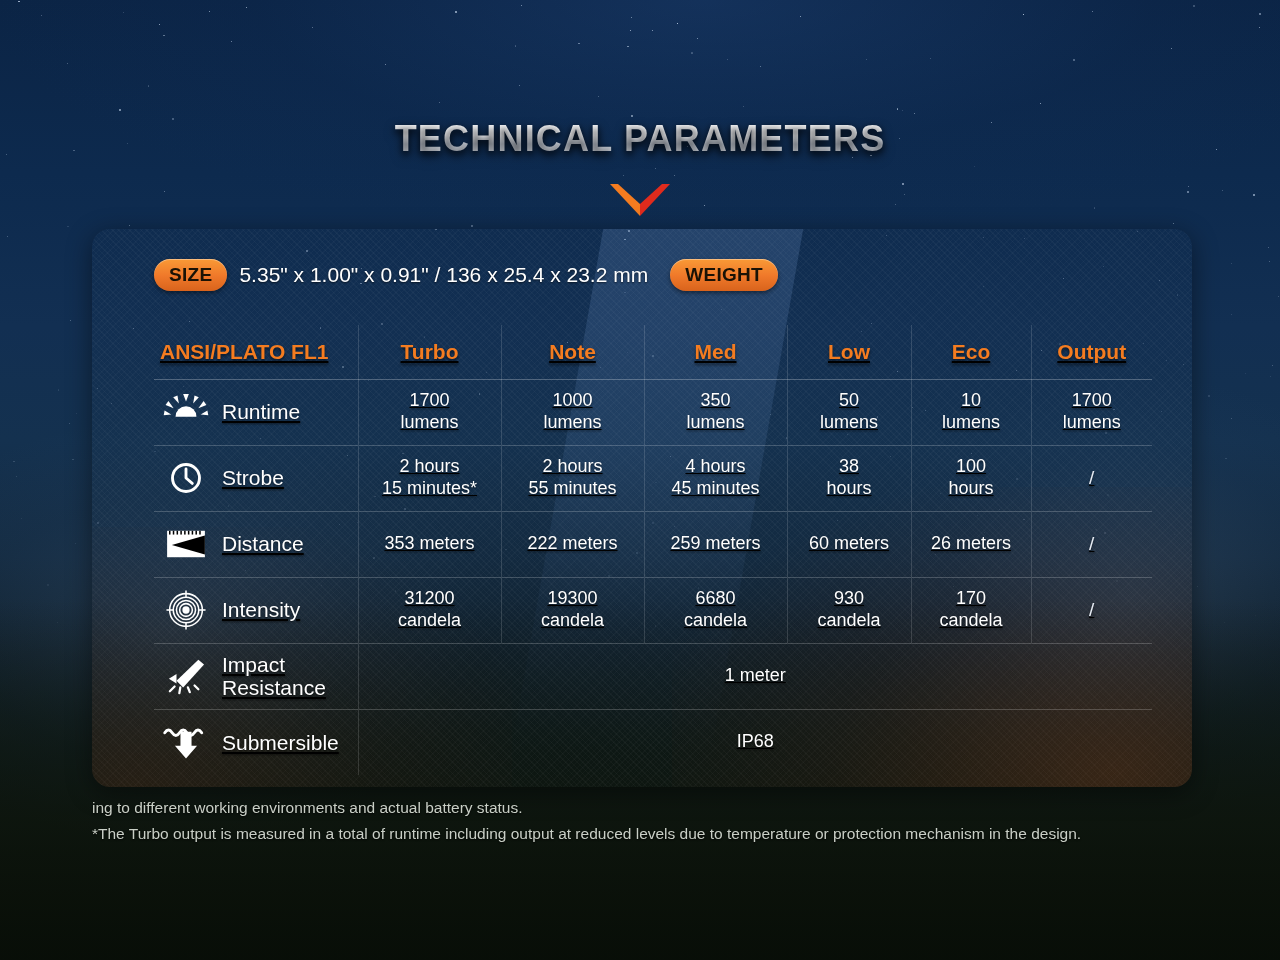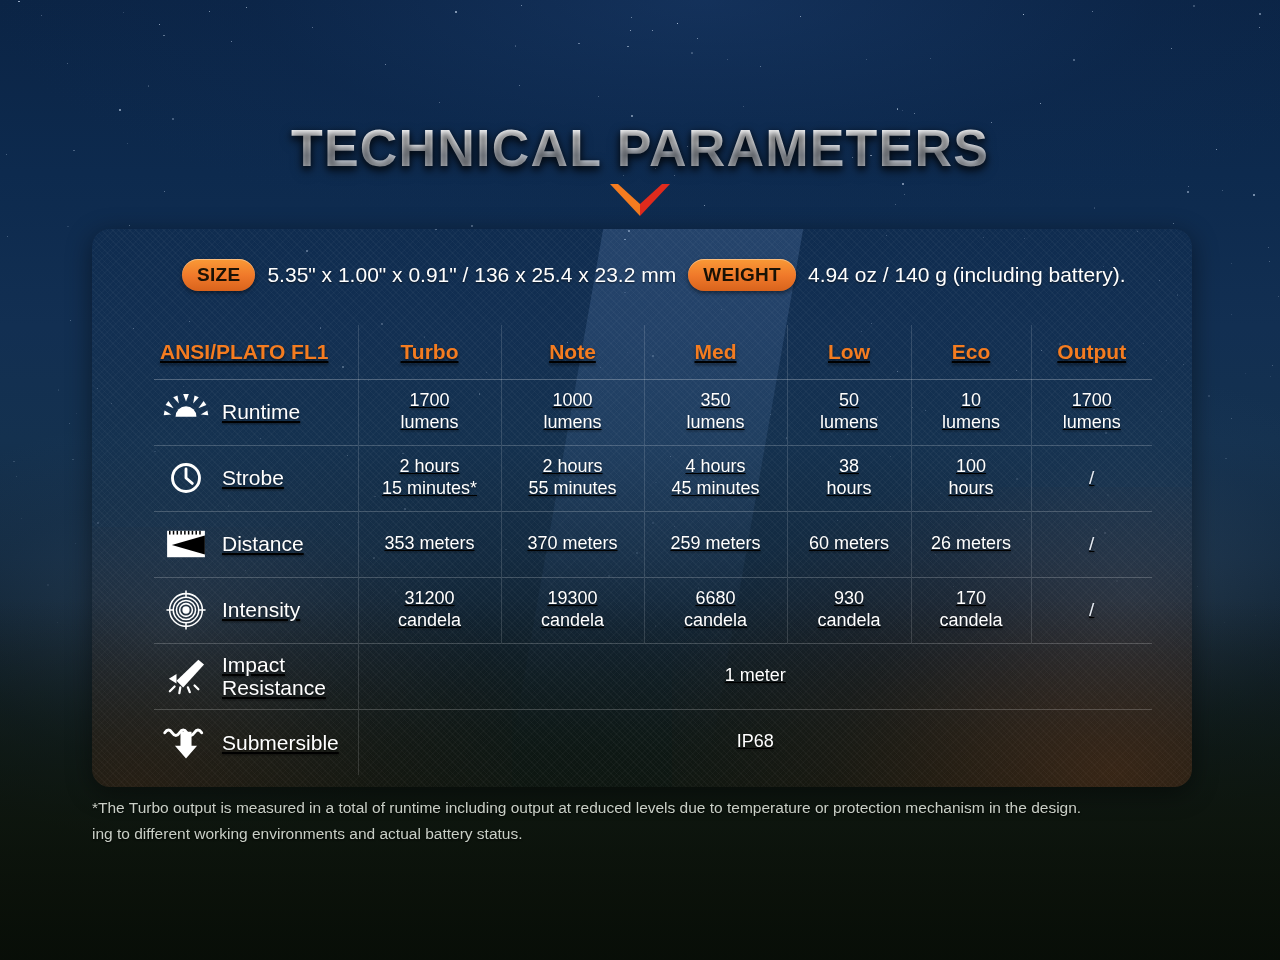--- a/index.html
+++ b/index.html
@@ -45,21 +45,21 @@
     position:absolute; left:0; right:0; top:600px; height:360px;
     background:linear-gradient(180deg, rgba(10,20,24,0) 0%, rgba(14,22,16,0.55) 40%, rgba(8,14,8,0.85) 100%);
     pointer-events:none;
   }
   .star { position:absolute; background:#cfe0f5; border-radius:50%; pointer-events:none; }
 
   
   #title {
     position:absolute; top:118px; left:0; right:0;
     text-align:center;
-    font-size:52px;
+    font-size:36px;
     font-weight:bold;
     letter-spacing:1.2px;
     color:#f4f6fa;
     background:linear-gradient(180deg,#ffffff 0%,#f2f4f8 42%,#b9c0cb 62%,#e8ebf0 100%);
     -webkit-background-clip:text;
     background-clip:text;
     -webkit-text-fill-color:transparent;
     text-shadow:0 3px 6px rgba(0,0,0,0.55);
     filter:drop-shadow(0 3px 5px rgba(0,0,0,0.6));
   }
@@ -111,37 +111,37 @@
     position:absolute; left:0; bottom:0; width:420px; height:260px;
     background:radial-gradient(ellipse at 10% 100%, rgba(120,55,25,0.22) 0%, rgba(70,32,14,0.10) 48%, rgba(0,0,0,0) 80%);
     pointer-events:none;
   }
   #panel-inner { position:relative; z-index:3; width:100%; height:100%; }
 
   
   #specstrip {
     position:absolute; left:0; right:0; top:0; height:92px;
     display:flex; align-items:center;
-    padding-left:90px;
+    padding-left:62px;
   }
   .pill {
     display:inline-flex; align-items:center; justify-content:center;
     height:32px; padding:0 15px;
     border-radius:16px;
     background:linear-gradient(180deg,#f99a36 0%,#f0792a 52%,#d9631c 100%);
     color:#1a1205;
     font-size:19px; font-weight:bold; letter-spacing:0.3px;
     box-shadow:0 2px 4px rgba(0,0,0,0.45), inset 0 1px 0 rgba(255,255,255,0.35);
     white-space:nowrap;
   }
   .specval {
     color:#ffffff; font-size:21px; margin-left:12px; white-space:nowrap;
     text-shadow:0 1px 2px rgba(0,0,0,0.6);
   }
-  #weightgroup { display:flex; align-items:center; margin-left:12px; }
+  #weightgroup { display:flex; align-items:flex-start; margin-left:22px; }
 
   
   #tbl {
     position:absolute; left:62px; right:40px; top:96px;
     border-collapse:collapse;
     width:998px;
     table-layout:fixed;
     text-decoration:underline;
   }
   #tbl col.c0 { width:204px; }
@@ -450,21 +450,20 @@
   <div id="panel-warm"></div>
   <div id="panel-warm-l"></div>
 
   <div id="panel-inner">
 
     <div id="specstrip">
       <span class="pill">SIZE</span>
       <span class="specval">5.35" x 1.00" x 0.91" / 136 x 25.4 x 23.2 mm</span>
       <span id="weightgroup">
         <span class="pill">WEIGHT</span>
-        <span class="specval">4.94 oz / 140 g (including battery).</span>
       </span>
     </div>
 
     <table id="tbl">
       <colgroup>
         <col class="c0">
           <col class="c1">
           <col class="c2">
           <col class="c3">
           <col class="c4">
@@ -546,21 +545,21 @@
                       <rect x="34" y="4" width="1.6" height="4"></rect>
         <rect x="38" y="4" width="1.6" height="4"></rect>
       </g>
       <polygon points="44,9 44,29 9,19" fill="#000000"></polygon>
     </svg>
                 </span>
                 <span class="ltext">Distance</span>
               </div>
             </td>
             <td>353 meters</td>
-            <td>370 meters</td>
+            <td>222 meters</td>
             <td>259 meters</td>
             <td>60 meters</td>
             <td>26 meters</td>
             <td><span class="slash">/</span></td>
           </tr>
           <tr>
             <td class="label">
               <div class="labelwrap">
                 <span class="ricon">
                   <svg viewBox="0 0 44 44" width="40" height="40">
@@ -623,15 +622,15 @@
             </td>
             <td colspan="6">IP68</td>
           </tr>
         </tbody>
     </table>
 
   </div>
 </div>
 
 <div id="notes">
+  <p>ing to different working environments and actual battery status.</p>
   <p>*The Turbo output is measured in a total of runtime including output at reduced levels due to temperature or protection mechanism in the design.</p>
-  <p>ing to different working environments and actual battery status.</p>
 </div>
 
 </body></html>

